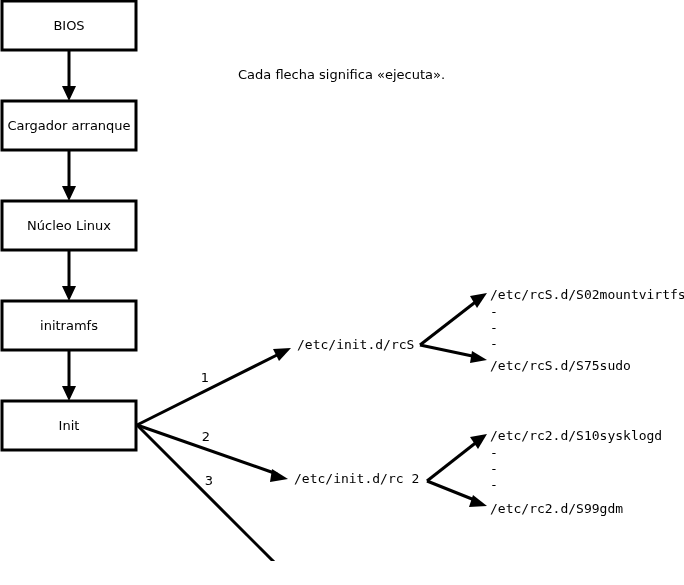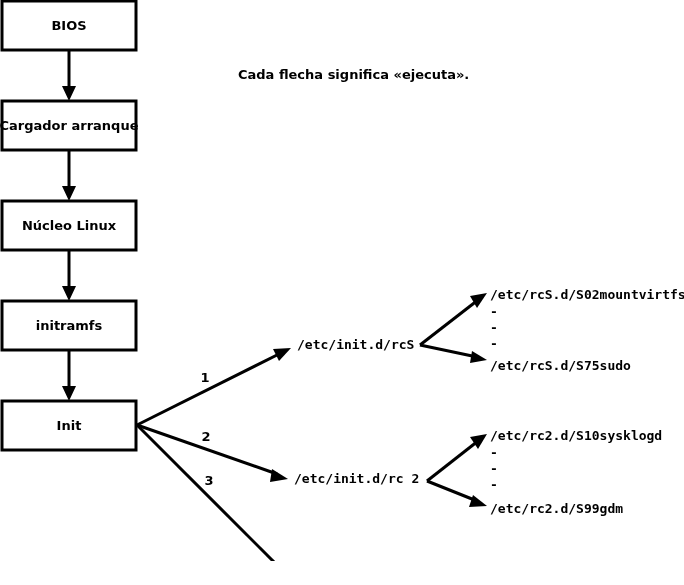--- a/index.html
+++ b/index.html
@@ -7,21 +7,20 @@
     padding: 0;
     background: #ffffff;
   }
   #canvas {
     position: relative;
     width: 684px;
     height: 561px;
     background: #ffffff;
     overflow: hidden;
     font-family: "DejaVu Sans", sans-serif;
-    font-weight: bold;
   }
   #diagram-svg {
     position: absolute;
     left: 0;
     top: 0;
     width: 684px;
     height: 585px;
   }
   .box-label {
     font-family: "DejaVu Sans", sans-serif;

